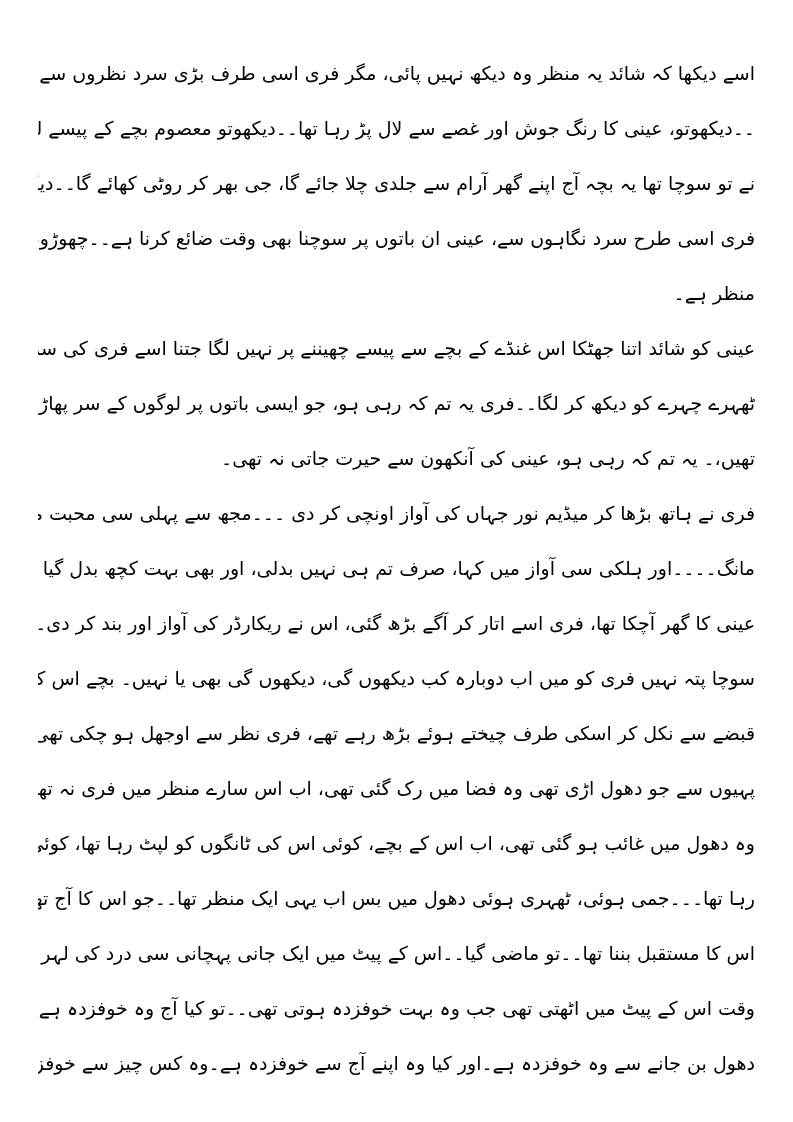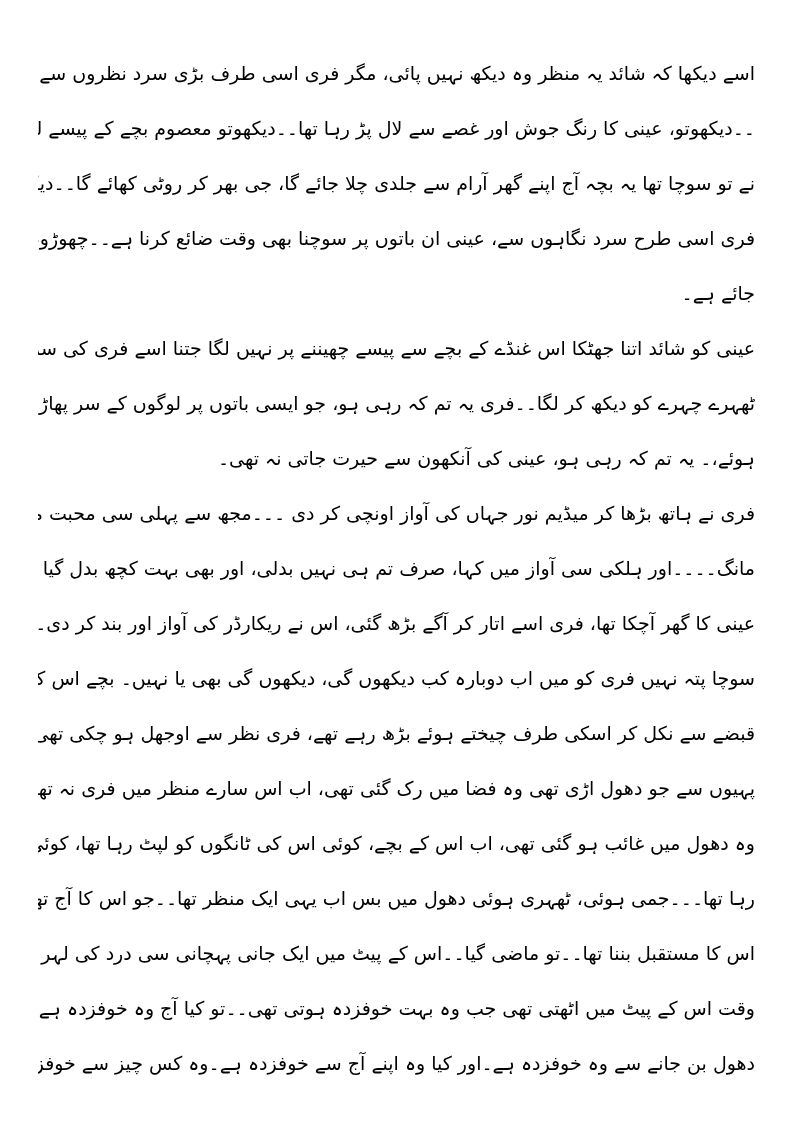--- a/index.html
+++ b/index.html
@@ -43,24 +43,24 @@
 </style>
 </head>
 <body>
 
 <div class="page">
   <div class="text-block">
     <div class="line">اسے دیکھا کہ شائد یہ منظر وہ دیکھ نہیں پائی، مگر فری اسی طرف بڑی سرد نظروں سے دیکھ رہی تھی، فری</div>
     <div class="line">۔۔دیکھوتو، عینی کا رنگ جوش اور غصے سے لال پڑ رہا تھا۔۔دیکھوتو معصوم بچے کے پیسے لے گیا ہے، میں</div>
     <div class="line">نے تو سوچا تھا یہ بچہ آج اپنے گھر آرام سے جلدی چلا جائے گا، جی بھر کر روٹی کھائے گا۔۔دیکھوتو۔۔</div>
     <div class="line">فری اسی طرح سرد نگاہوں سے، عینی ان باتوں پر سوچنا بھی وقت ضائع کرنا ہے۔۔چھوڑو، یہ تو روز کا</div>
-    <div class="line para-end">جائے ہے۔</div>
+    <div class="line para-end">منظر ہے۔</div>
     <div class="line">عینی کو شائد اتنا جھٹکا اس غنڈے کے بچے سے پیسے چھیننے پر نہیں لگا جتنا اسے فری کی سرد آنکھوں اور</div>
     <div class="line">ٹھہرے چہرے کو دیکھ کر لگا۔۔فری یہ تم کہ رہی ہو، جو ایسی باتوں پر لوگوں کے سر پھاڑنے پر آمادہ ہو جاتی</div>
-    <div class="line para-end">ہوئے،۔ یہ تم کہ رہی ہو، عینی کی آنکھون سے حیرت جاتی نہ تھی۔</div>
+    <div class="line para-end">تھیں،۔ یہ تم کہ رہی ہو، عینی کی آنکھون سے حیرت جاتی نہ تھی۔</div>
     <div class="line">فری نے ہاتھ بڑھا کر میڈیم نور جہاں کی آواز اونچی کر دی ۔۔۔مجھ سے پہلی سی محبت میرے محبوب نہ</div>
     <div class="line para-end">مانگ۔۔۔۔اور ہلکی سی آواز میں کہا، صرف تم ہی نہیں بدلی، اور بھی بہت کچھ بدل گیا ہے۔</div>
     <div class="line">عینی کا گھر آچکا تھا، فری اسے اتار کر آگے بڑھ گئی، اس نے ریکارڈر کی آواز اور بند کر دی۔۔۔عینی نے</div>
     <div class="line">سوچا پتہ نہیں فری کو میں اب دوبارہ کب دیکھوں گی، دیکھوں گی بھی یا نہیں۔ بچے اس کو دیکھ کر پروین کے</div>
     <div class="line">قبضے سے نکل کر اسکی طرف چیختے ہوئے بڑھ رہے تھے، فری نظر سے اوجھل ہو چکی تھی اس کی گاڑی کے</div>
     <div class="line">پہیوں سے جو دھول اڑی تھی وہ فضا میں رک گئی تھی، اب اس سارے منظر میں فری نہ تھی، جو اسکا ماضی تھی</div>
     <div class="line">وہ دھول میں غائب ہو گئی تھی، اب اس کے بچے، کوئی اس کی ٹانگوں کو لپٹ رہا تھا، کوئی اس کی قمیض کھینچ</div>
     <div class="line">رہا تھا۔۔۔جمی ہوئی، ٹھہری ہوئی دھول میں بس اب یہی ایک منظر تھا۔۔جو اس کا آج تھا اور جس نے</div>
     <div class="line">اس کا مستقبل بننا تھا۔۔تو ماضی گیا۔۔اس کے پیٹ میں ایک جانی پہچانی سی درد کی لہر اٹھی، جو ہمیشہ اس</div>
     <div class="line">وقت اس کے پیٹ میں اٹھتی تھی جب وہ بہت خوفزدہ ہوتی تھی۔۔تو کیا آج وہ خوفزدہ ہے۔فری کے</div>

